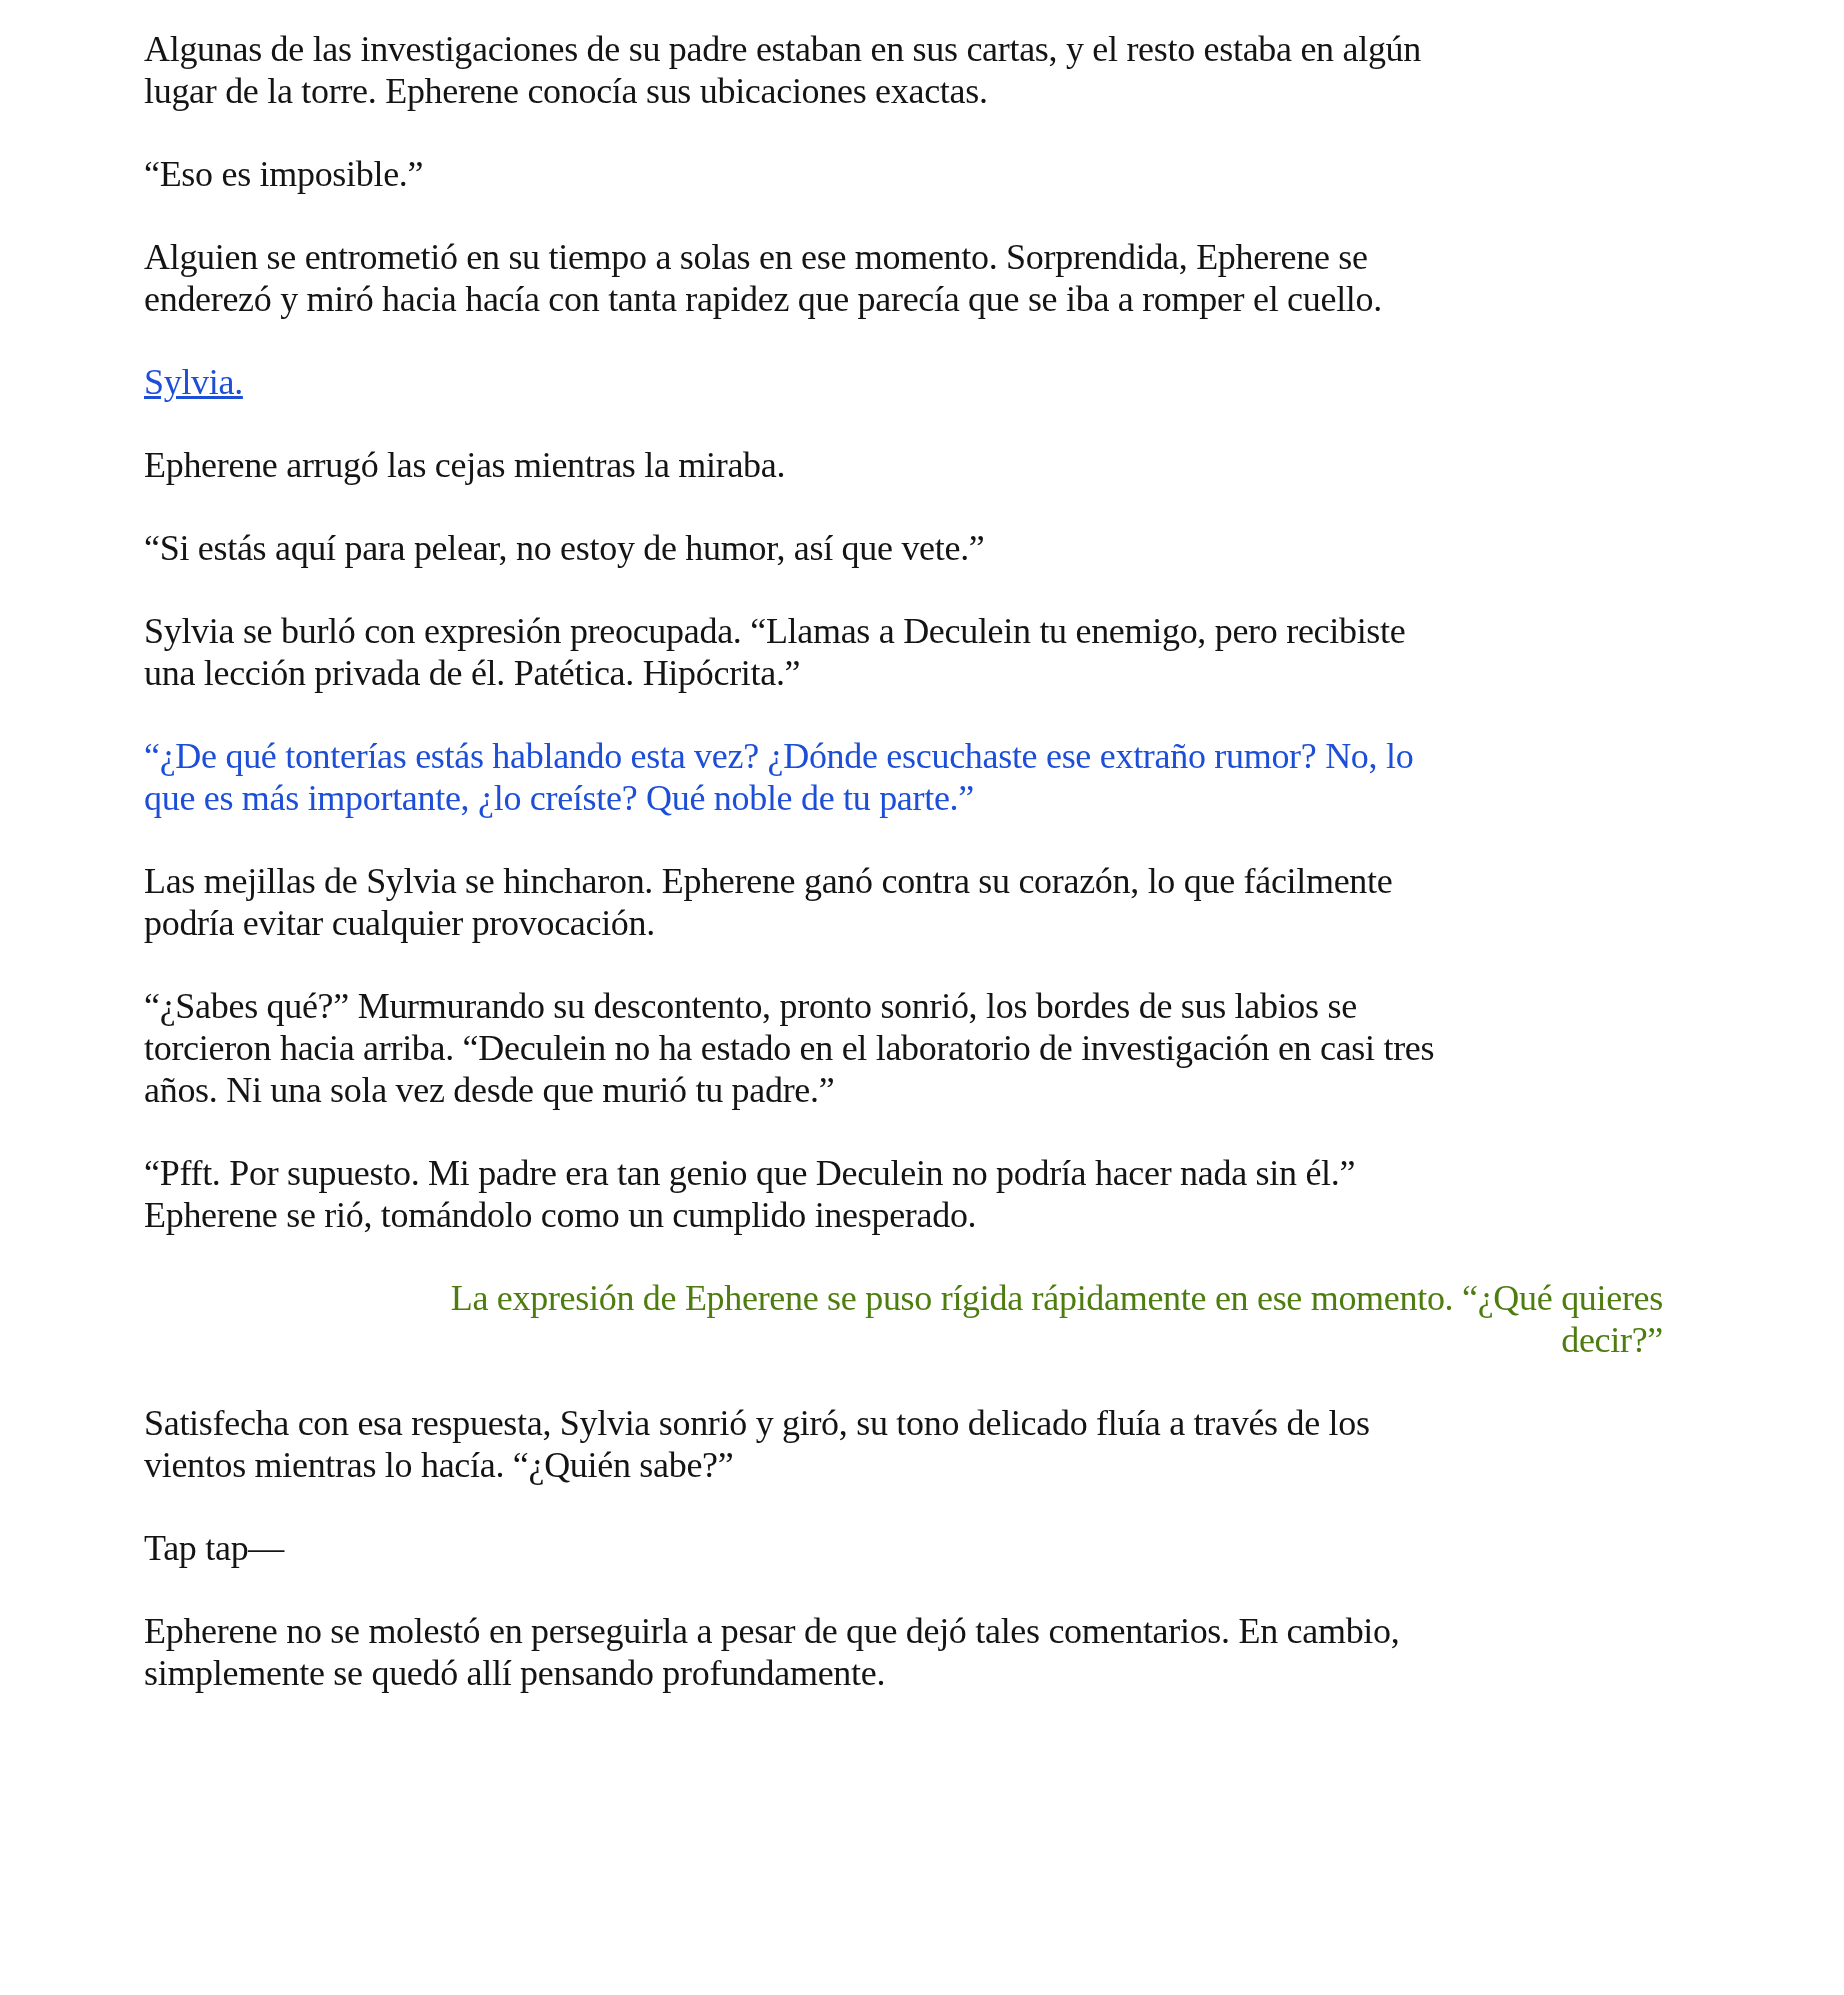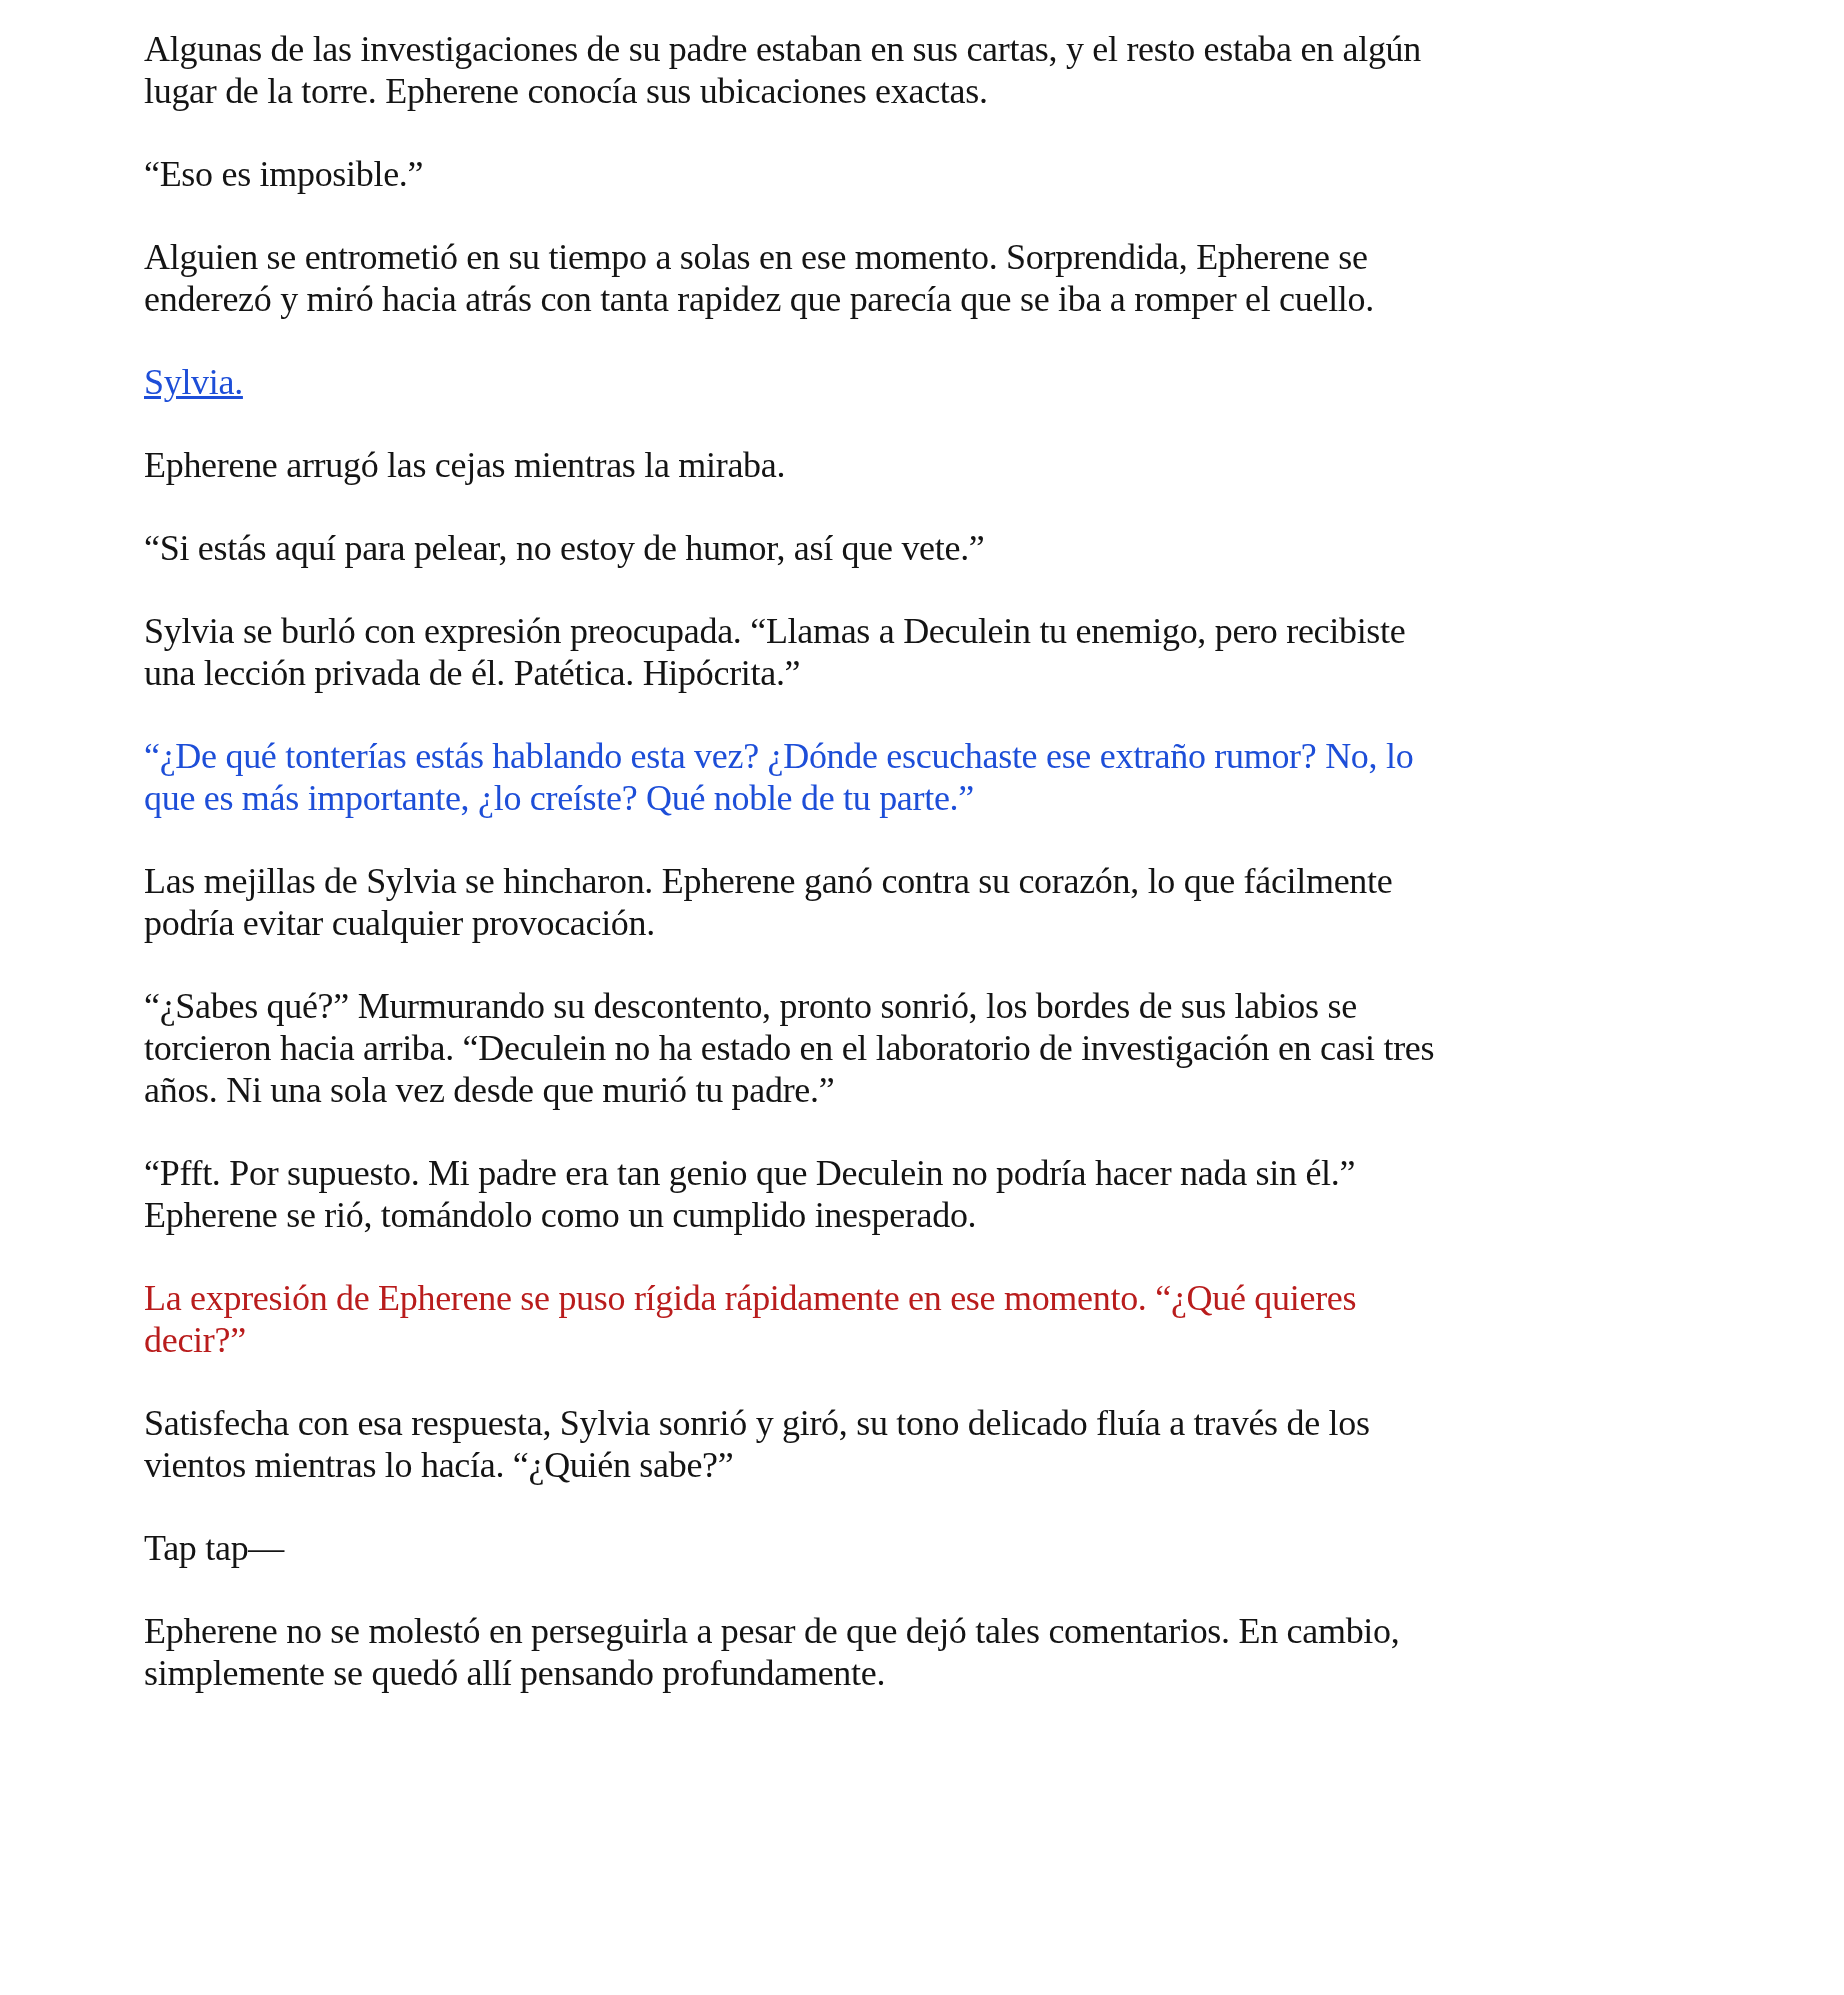--- a/index.html
+++ b/index.html
@@ -34,36 +34,36 @@
   }
 </style>
 </head>
 <body>
 
 <main class="page" style="background: rgb(255, 255, 255);">
   <p class="para" style="color: rgb(20, 20, 20);">Algunas de las investigaciones de su padre estaban en sus cartas, y el resto estaba en algún
 lugar de la torre. Epherene conocía sus ubicaciones exactas.</p>
   <p class="para" style="color: rgb(20, 20, 20);">“Eso es imposible.”</p>
   <p class="para" style="color: rgb(20, 20, 20);">Alguien se entrometió en su tiempo a solas en ese momento. Sorprendida, Epherene se
-enderezó y miró hacia atrás con tanta rapidez que parecía que se iba a romper el cuello.</p>
+enderezó y miró hacia hacía con tanta rapidez que parecía que se iba a romper el cuello.</p>
   <p class="para" style="color: #1d4ed8; text-decoration: underline;">Sylvia.</p>
   <p class="para" style="color: rgb(20, 20, 20);">Epherene arrugó las cejas mientras la miraba.</p>
   <p class="para" style="color: rgb(20, 20, 20);">“Si estás aquí para pelear, no estoy de humor, así que vete.”</p>
   <p class="para" style="color: rgb(20, 20, 20); margin-top: 14px;">Sylvia se burló con expresión preocupada. “Llamas a Deculein tu enemigo, pero recibiste
 una lección privada de él. Patética. Hipócrita.”</p>
   <p class="para" style="color: #1d4ed8;">“¿De qué tonterías estás hablando esta vez? ¿Dónde escuchaste ese extraño rumor? No, lo
 que es más importante, ¿lo creíste? Qué noble de tu parte.”</p>
   <p class="para" style="color: rgb(20, 20, 20);">Las mejillas de Sylvia se hincharon. Epherene ganó contra su corazón, lo que fácilmente
 podría evitar cualquier provocación.</p>
   <p class="para" style="color: rgb(20, 20, 20);">“¿Sabes qué?” Murmurando su descontento, pronto sonrió, los bordes de sus labios se
 torcieron hacia arriba. “Deculein no ha estado en el laboratorio de investigación en casi tres
 años. Ni una sola vez desde que murió tu padre.”</p>
   <p class="para" style="color: rgb(20, 20, 20);">“Pfft. Por supuesto. Mi padre era tan genio que Deculein no podría hacer nada sin él.”
 Epherene se rió, tomándolo como un cumplido inesperado.</p>
-  <p class="para" style="color: #b91c1c;">La expresión de Epherene se puso rígida rápidamente en ese momento. “¿Qué quieres
+  <p class="para" style="color: #4d7c0f; text-align: right;">La expresión de Epherene se puso rígida rápidamente en ese momento. “¿Qué quieres
 decir?”</p>
   <p class="para" style="color: rgb(20, 20, 20);">Satisfecha con esa respuesta, Sylvia sonrió y giró, su tono delicado fluía a través de los
 vientos mientras lo hacía. “¿Quién sabe?”</p>
   <p class="para" style="color: rgb(20, 20, 20);">Tap tap—</p>
   <p class="para" style="color: rgb(20, 20, 20);">Epherene no se molestó en perseguirla a pesar de que dejó tales comentarios. En cambio,
 simplemente se quedó allí pensando profundamente.</p>
 </main>
 
 
 </body></html>

